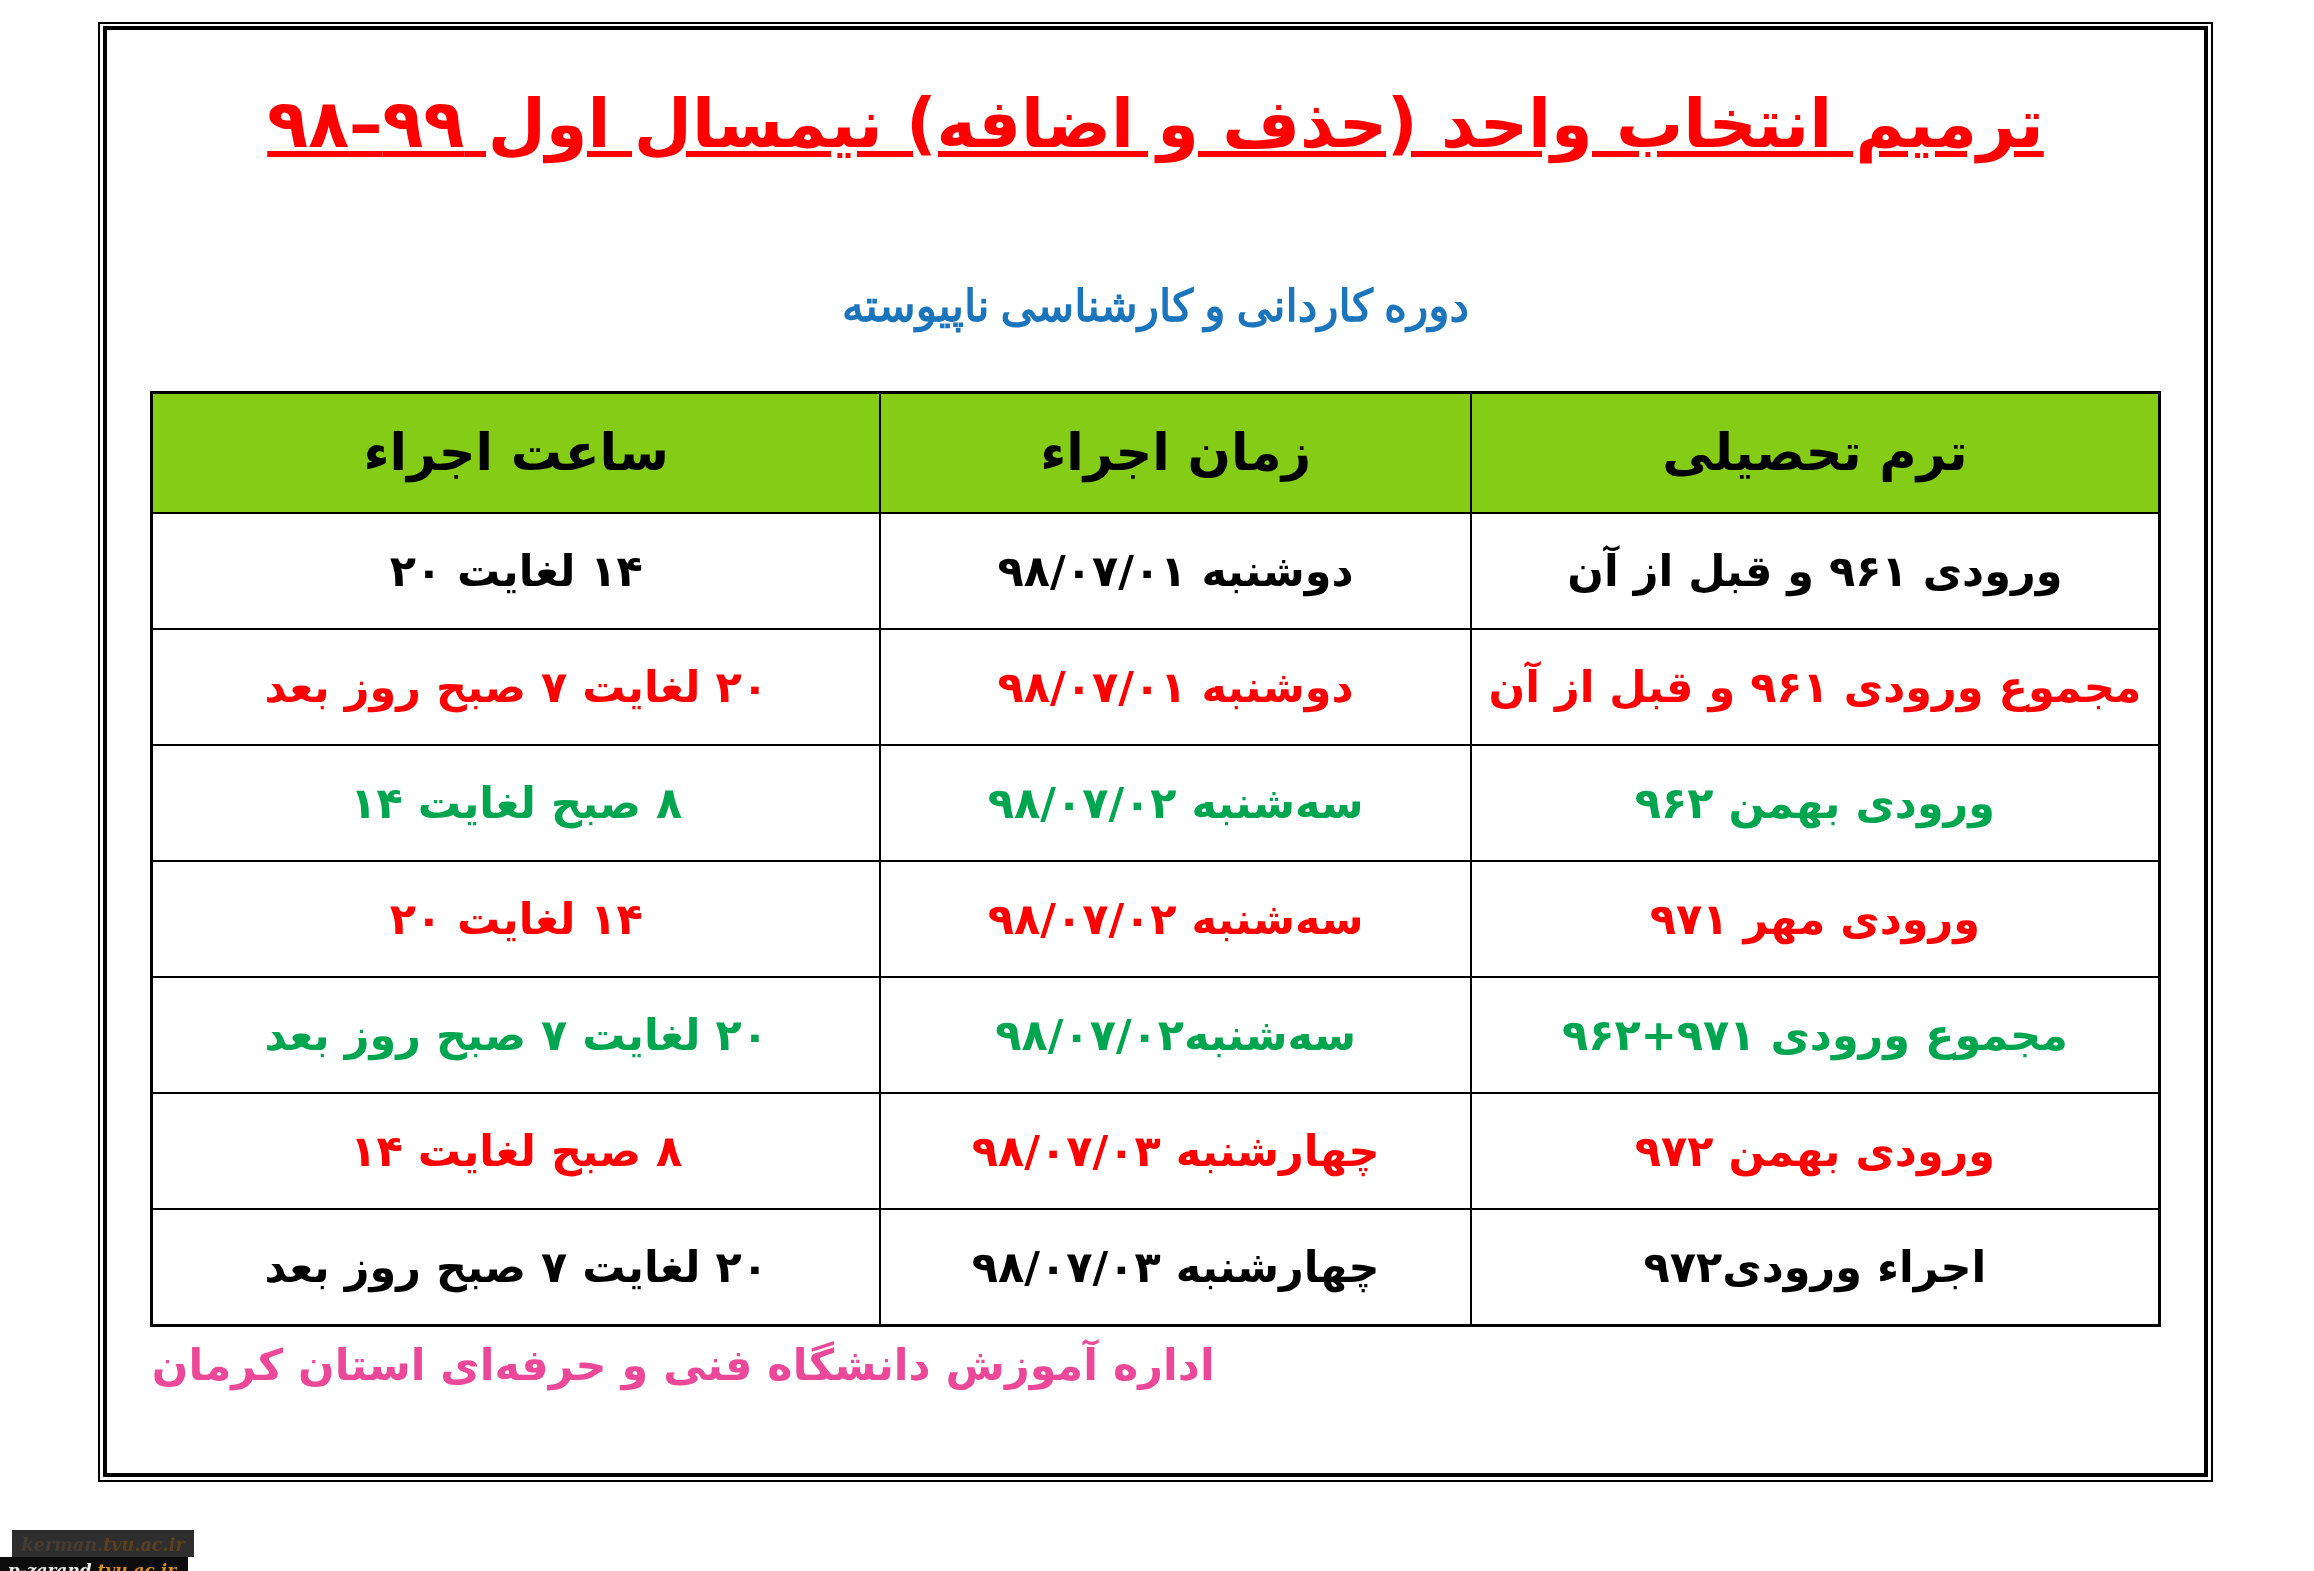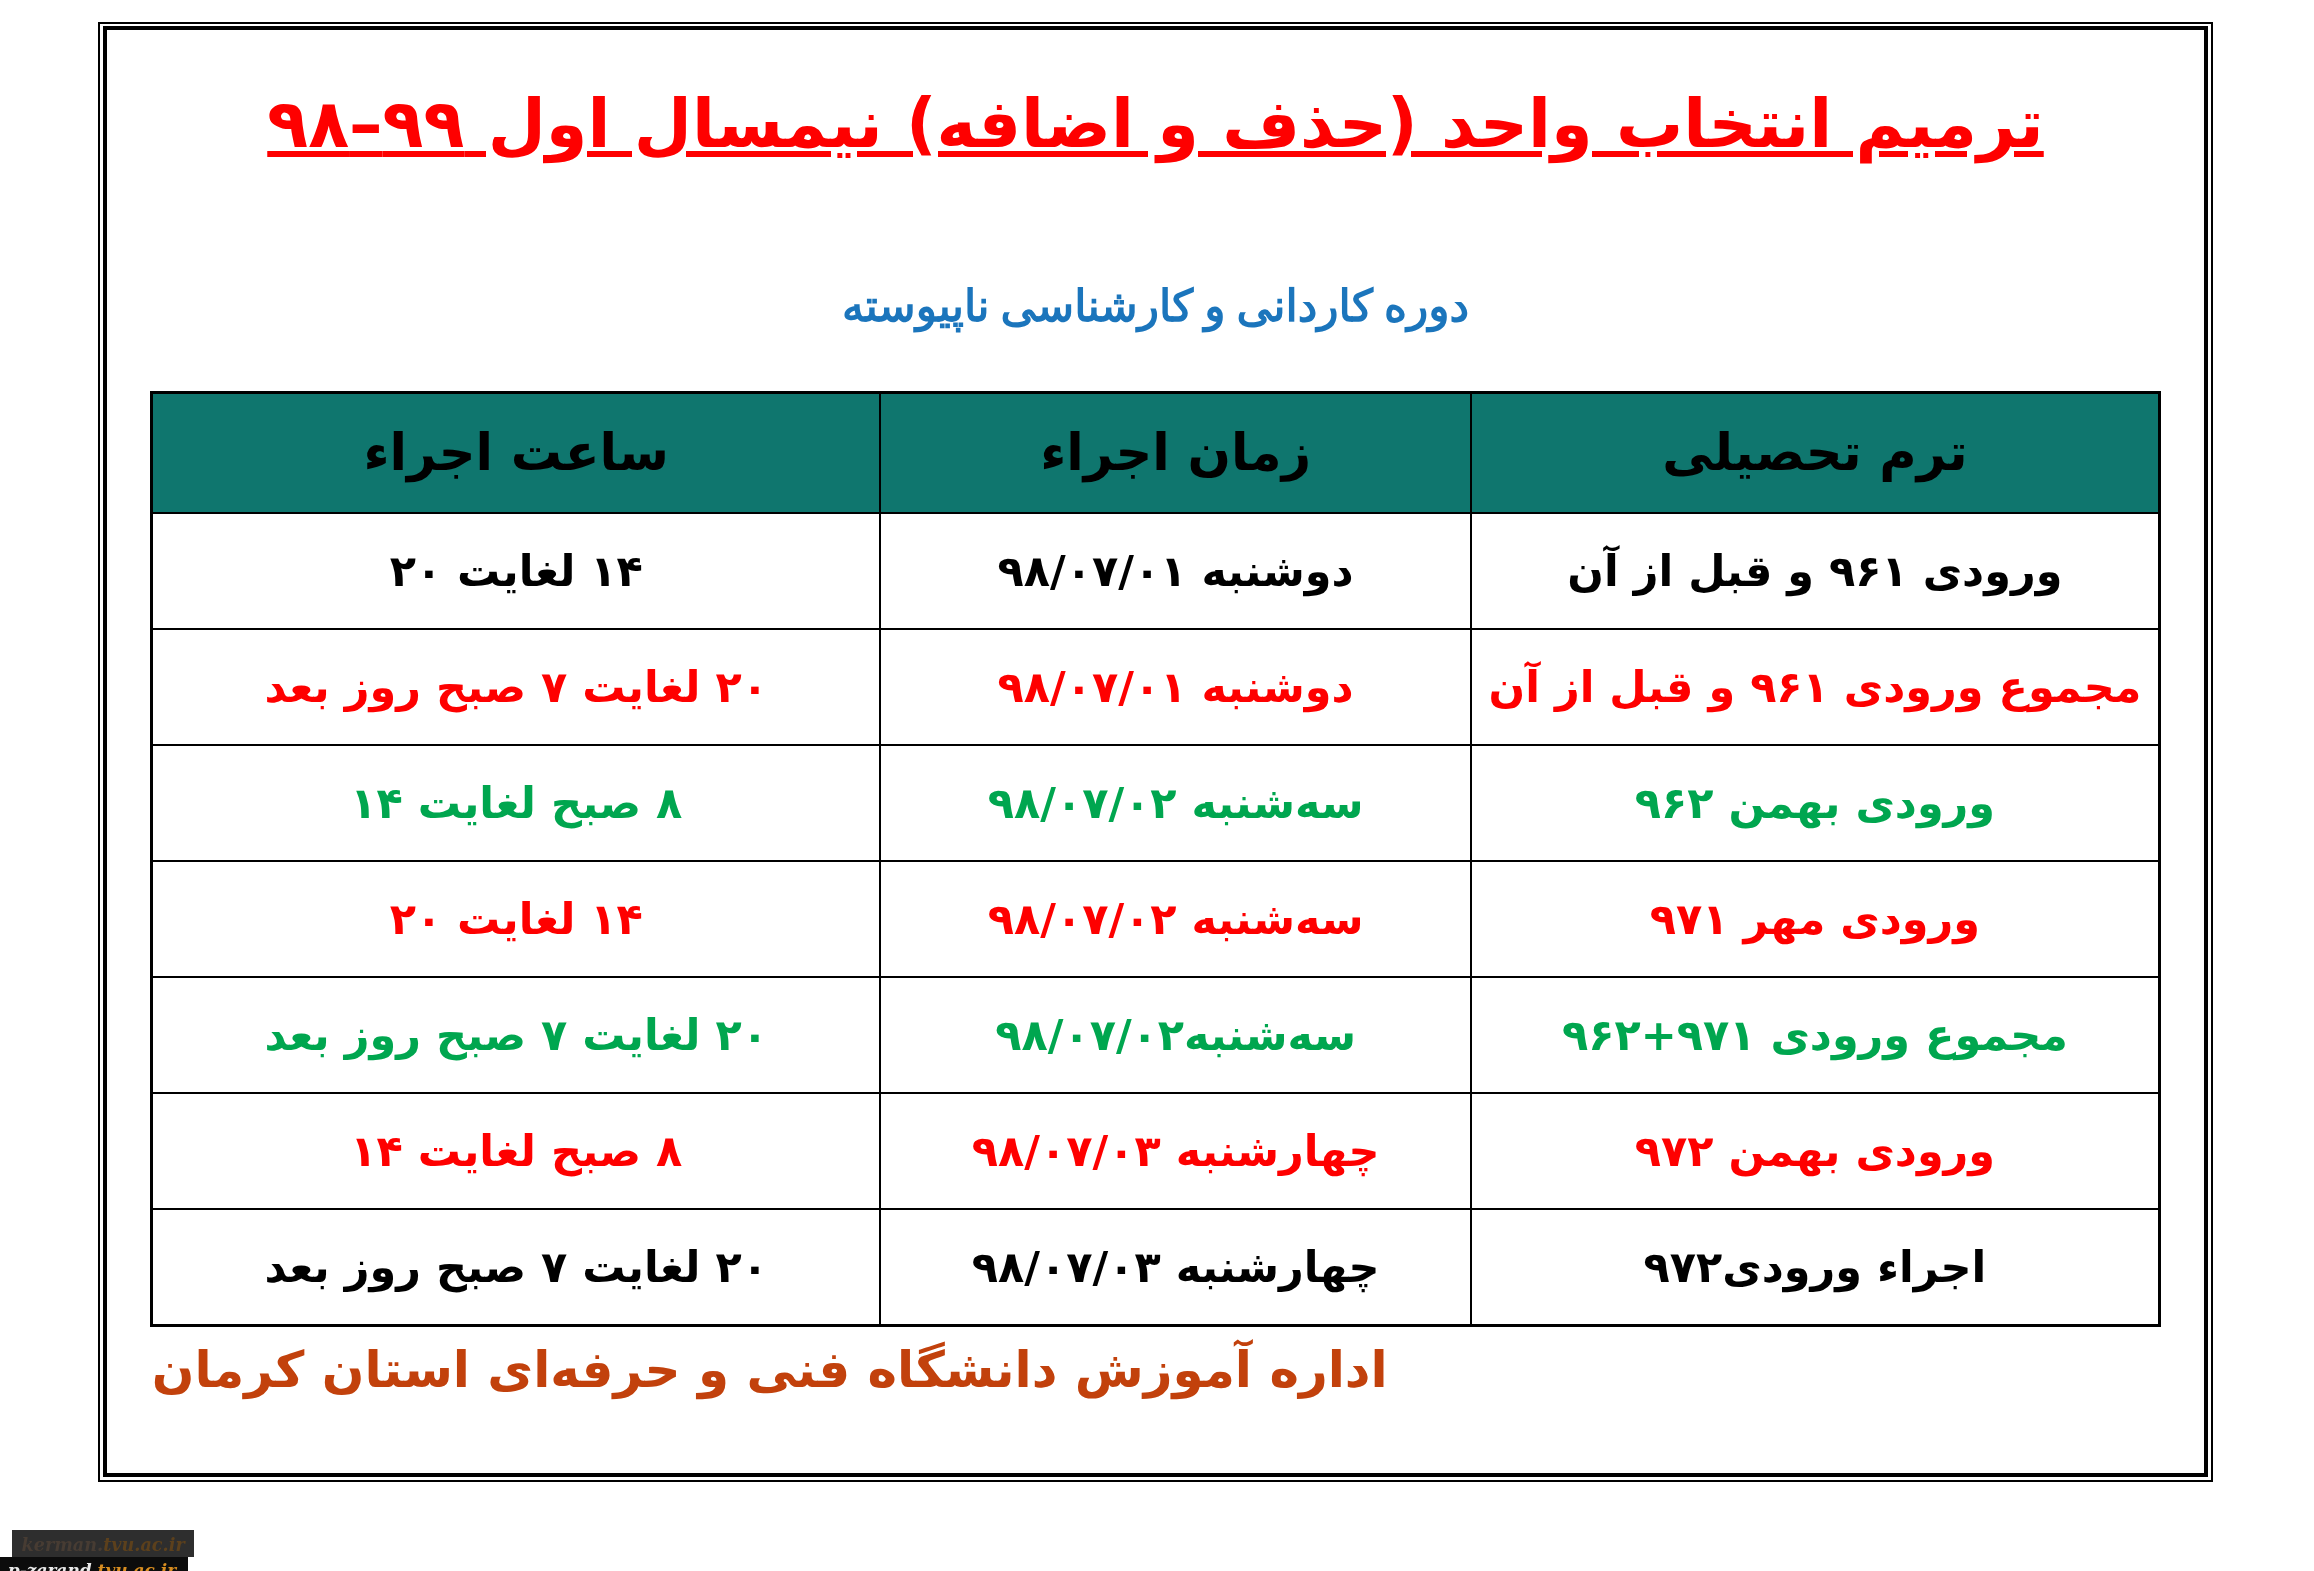--- a/index.html
+++ b/index.html
@@ -33,31 +33,31 @@
   table.schedule{
     border-collapse:collapse;border:3.9px solid #000;
     margin:57px auto 0 auto;width:2011px;table-layout:fixed;direction:rtl;
   }
   table.schedule th,table.schedule td{
     border:2.9px solid #000;text-align:center;vertical-align:middle;
     font-weight:bold;white-space:nowrap;overflow:hidden;
   }
   table.schedule thead tr{height:121px;}
   table.schedule tbody tr{height:116px;}
-  table.schedule th{background:#0f766e;color:#000;font-size:51px;}
+  table.schedule th{background:#84cc16;color:#000;font-size:51px;}
   table.schedule td{font-size:43px;}
   col.col-term{width:34.3%;}
   col.col-date{width:29.4%;}
   col.col-hours{width:36.3%;}
   tr.c-black td{color:#000000;}
   tr.c-red td{color:#FE0000;}
   tr.c-green td{color:#00A64F;}
   .footer-note{
     margin-top:11.8px;direction:rtl;text-align:left;padding-left:5.9px;
-    color:#c2410c;font-size:50px;font-weight:bold;line-height:1.3;
+    color:#ec4899;font-size:43px;font-weight:bold;line-height:1.3;
   }
   
   .watermark{
     position:absolute;left:0;top:1498px;z-index:3;
     font-family:"DejaVu Serif",serif;font-style:italic;font-weight:bold;line-height:1;margin-top:32px;
   }
   .wm-line{display:inline-block;}
   .wm-line1{display:block;margin-left:11.8px;background:#2e2e2e;color:#473c33;font-size:17.6px;padding:5.9px 9.8px 3.9px 9.8px;width:max-content;}
   .wm-line1 .wm-suffix{color:#5c401c;}
   .wm-line2{display:block;background:#0c0c0c;color:#e9e9e9;font-size:17px;padding:4.9px 11.8px 7.8px 7.8px;width:max-content;}

